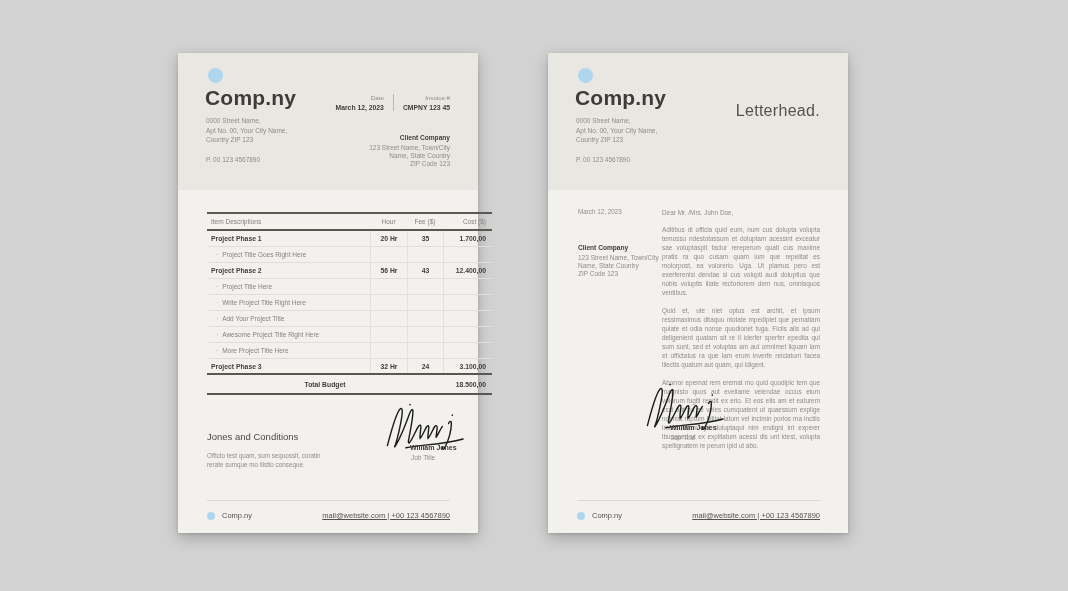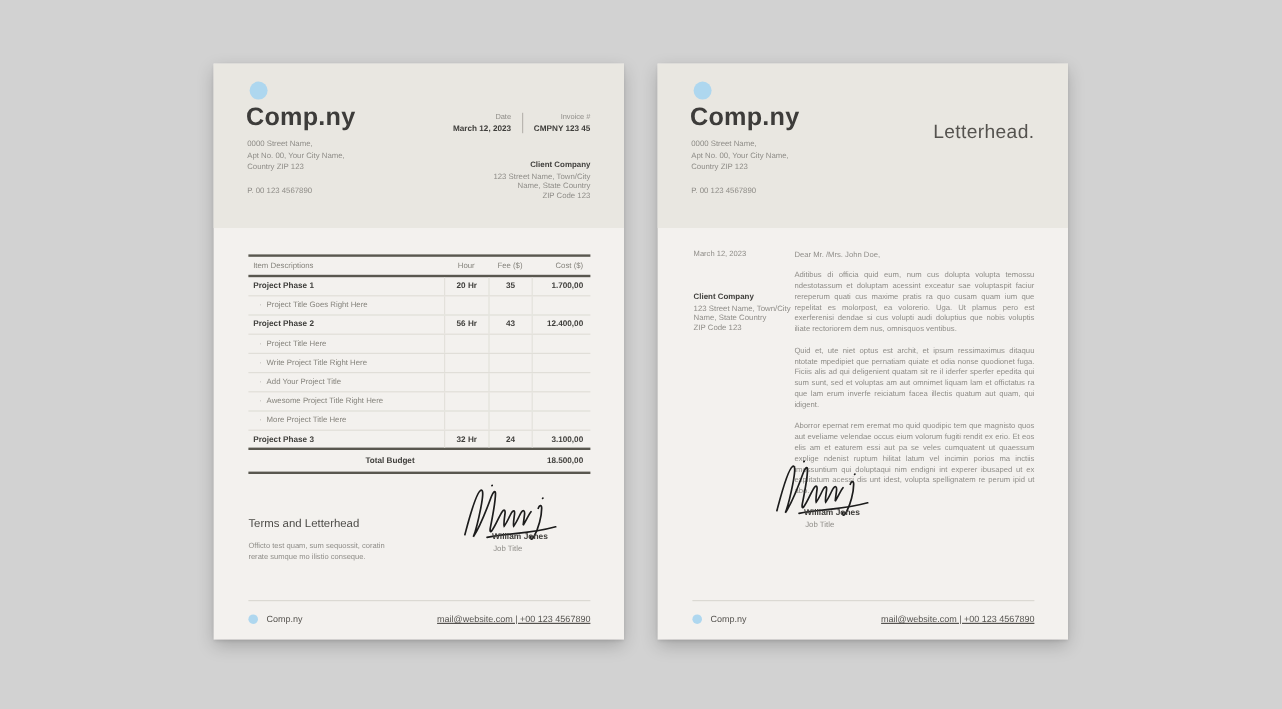--- a/index.html
+++ b/index.html
@@ -4,21 +4,21 @@
 <style>
   * { margin:0; padding:0; box-sizing:border-box; }
   html,body { width:1068px; height:591px; }
   body {
     background:#d2d2d2;
     font-family:"Liberation Sans", sans-serif;
     position:relative;
     overflow:hidden;
   }
   .page {
-    position:absolute; top:53px; width:342px; height:480px;
+    position:absolute; top:53px; width:300px; height:480px;
     background:#f3f1ee;
     box-shadow:0 5px 14px rgba(0,0,0,.22), 0 1px 3px rgba(0,0,0,.14);
   }
   #invoice-page { left:178px; }
   #letterhead-page { left:548px; }
 
   
   .page-header { position:absolute; top:0; left:0; right:0; height:137px; background:#e9e7e1; }
   .logo-dot { position:absolute; left:30px; top:15px; width:15px; height:15px; border-radius:50%; background:#aed7ef; }
   .logo-text { position:absolute; left:27px; top:33px; font-size:21px; font-weight:700; color:#3d3c3a; letter-spacing:.2px; }
@@ -203,21 +203,21 @@
       <div class="c-fee">24</div>
       <div class="c-cost">3.100,00</div>
     </div>
     <div class="t-total">
       <div class="total-label">Total Budget</div>
       <div class="total-value">18.500,00</div>
     </div>
   </div>
 
   <div class="terms">
-    <div class="terms-heading">Terms and Letterhead</div>
+    <div class="terms-heading">Jones and Conditions</div>
     <div class="terms-body">Officto test quam, sum sequossit, coratin rerate sumque mo ilistio conseque.</div>
   </div>
 
   <div class="sig" id="invoice-sig">
     <svg width="88" height="52" viewBox="0 0 100 58">
       <g fill="none" stroke="#1c1c1c" stroke-width="1.6" stroke-linecap="round">
         <path d="M5 49 C9 34 15 10 20 7 C23 5.5 22 14 20 24 C18 34 15 46 13 51 C19 42 26 24 30 13 C32 8 34 6.5 34 10 C34 17 31 33 29 43 C28.6 45.8 29.2 46.8 30.2 45.6 C34 41 37.5 31 40.5 27 C42.4 24.6 43.4 25.8 43 29 C42.4 33.6 41.6 39 42.2 40.8 C44.8 38 47.6 30.4 49.6 27.6 C51.4 25.2 52.4 26.4 52 29.6 C51.4 34.2 50.6 39 51.2 40.8 C53.8 38 56.6 30.4 58.6 27.6 C60.4 25.2 61.9 26.3 61.5 29.8 L60.2 40 C62.8 36 65.6 29.6 67.6 27.2"></path>
         <path d="M74.5 24 C75.5 21 77.6 20.4 77.7 23.4 C77.9 30.5 74.8 43.5 70 51.5 C68.2 54.5 66.6 53.3 67.6 50.4"></path>
         <path d="M78.6 14.6 L78.9 14.3"></path>
         <path d="M30.6 2.6 L30.9 2.3"></path>

